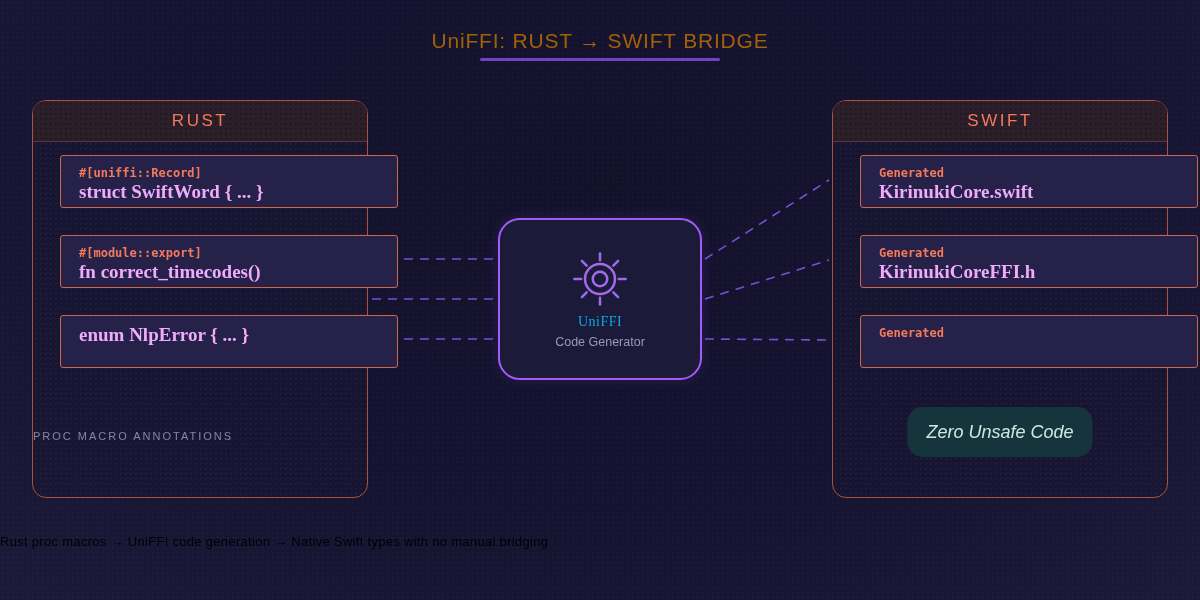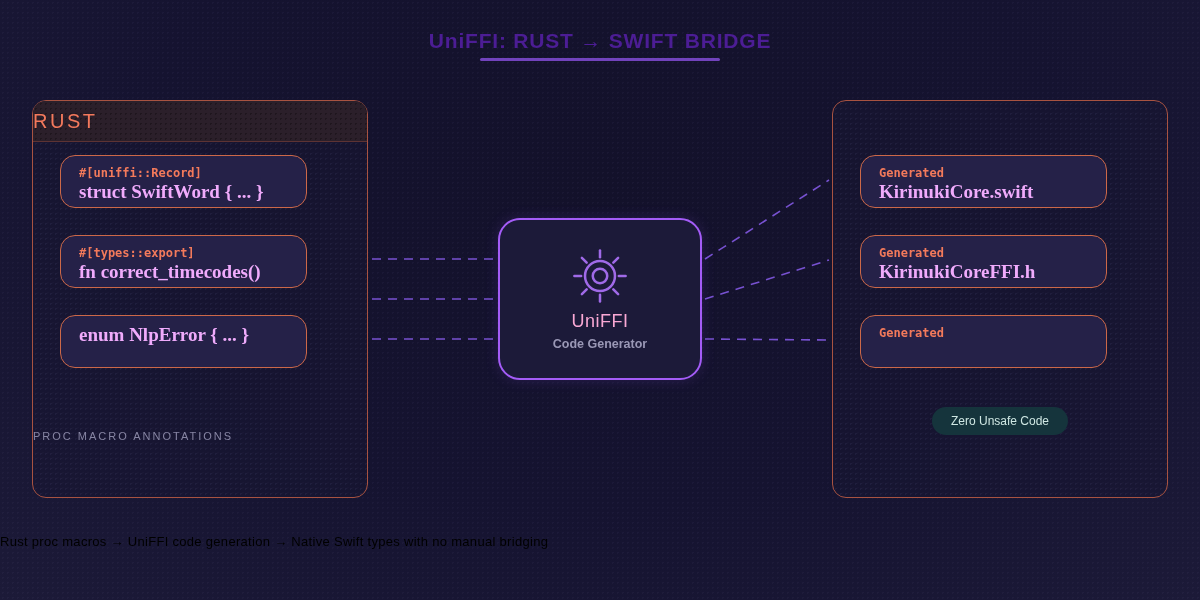--- a/index.html
+++ b/index.html
@@ -9,21 +9,21 @@
       radial-gradient(rgba(150,140,210,0.05) 1px, transparent 1px),
       radial-gradient(ellipse at 50% 30%, #13112a 0%, #151330 55%, #1c1a38 100%);
     background-size:5px 5px, 100% 100%;
     font-family:"Liberation Sans","DejaVu Sans",sans-serif;
   }
   .abs{position:absolute;}
 
   
   .title{
     top:29px;left:0;width:100%;text-align:center;
-    font-size:21px;font-weight:700;letter-spacing:0.8px;color:#4c1d95;
+    font-size:21px;font-weight:400;letter-spacing:0.8px;color:#a16207;
   }
   .title-underline{
     top:58px;left:480px;width:240px;height:3px;border-radius:2px;
     background:#7243bd;
   }
 
   
   .connectors{top:0;left:0;z-index:0;}
   .connectors line{stroke:#7d55da;stroke-width:1.6;stroke-dasharray:9 7;opacity:0.95;}
 
@@ -33,63 +33,63 @@
     border:1.5px solid #a85341;border-radius:14px;
     background:
       radial-gradient(rgba(160,150,220,0.07) 1px, transparent 1px),
       rgba(23,21,49,0.55);
     background-size:5px 5px,100% 100%;
     box-sizing:border-box;
   }
   .panel-left{left:32px;}
   .panel-right{left:832px;}
   .panel-header{
-    height:40px;line-height:40px;text-align:left;
+    height:40px;line-height:40px;text-align:center;
     border-radius:12px 12px 0 0;
     border-bottom:1px solid rgba(170,83,65,0.4);
     background:
       radial-gradient(rgba(0,0,0,0.28) 1px, transparent 1px),
       #2b1f2a;
     background-size:5px 5px,100% 100%;
-    color:#f3795c;font-size:20px;letter-spacing:2.5px;font-weight:500;
+    color:#f3795c;font-size:17px;letter-spacing:2.5px;font-weight:500;
   }
   .code-box{
-    left:27px;width:247px;height:53px;box-sizing:border-box;
-    border:1px solid #cc6848;border-radius:15px;background:#252148;
+    left:27px;width:338px;height:53px;box-sizing:border-box;
+    border:1px solid #cc6848;border-radius:3px;background:#252148;
     padding:9px 0 8px 18px;
   }
   .code-annotation{
     font-family:"DejaVu Sans Mono","Liberation Mono",monospace;
     font-size:12px;font-weight:bold;color:#f37a5b;line-height:17px;
   }
   .code-line{
     font-family:Liberation Serif, serif;
     font-size:19px;font-weight:bold;color:#f0abfc;line-height:19px;
   }
   .panel-footnote{
     left:0;width:100%;top:329px;text-align:left;
     font-size:11px;letter-spacing:2px;color:#8785a3;
   }
   .badge{
     top:306px;left:50%;transform:translateX(-50%);
-    height:28px;line-height:28px;padding:0 19px;border-radius:15px;
-    background:#15343c;color:#cfe7e3;font-size:12px;white-space:nowrap;
+    height:28px;line-height:28px;padding:11px 19px;border-radius:15px;
+    background:#15343c;color:#cfe7e3;font-size:18px;white-space:nowrap;font-style:italic;
   }
 
   
   .center-box{
     left:498px;top:218px;width:204px;height:162px;z-index:1;box-sizing:border-box;
     border:2px solid #a45cf7;border-radius:22px;background:#1c1a39;
     display:flex;flex-direction:column;align-items:center;justify-content:center;
     box-shadow:0 0 14px rgba(140,80,240,0.18);
   }
   .gear{margin-bottom:6px;}
   .gear circle,.gear line{stroke:#a06ae8;stroke-width:2.6;fill:none;stroke-linecap:round;}
-  .gen-name{font-size:18px;color:#f9a8d4;font-weight:500;letter-spacing:0.5px;}
-  .gen-subtitle{font-size:12.5px;color:#9a98b6;margin-top:5px;font-weight:bold;}
+  .gen-name{font-size:14px;color:#0ea5e9;font-weight:500;letter-spacing:0.5px;font-family:Liberation Serif, serif;}
+  .gen-subtitle{font-size:12.5px;color:#9a98b6;margin-top:5px;}
 
   
   .caption{
     top:534px;left:0;width:100%;text-align:left;
     font-size:13px;color:#000000;letter-spacing:0.3px;
   }
 </style>
 </head>
 <body>
 
@@ -107,21 +107,21 @@
 
 <div class="abs panel panel-left">
   <div class="panel-header">RUST</div>
 
   <div class="abs code-box" style="top:54px;">
     <div class="code-annotation">#[uniffi::Record]</div>
     <div class="code-line">struct SwiftWord { ... }</div>
   </div>
 
   <div class="abs code-box" style="top:134px;">
-    <div class="code-annotation">#[types::export]</div>
+    <div class="code-annotation">#[module::export]</div>
     <div class="code-line">fn correct_timecodes()</div>
   </div>
 
   <div class="abs code-box" style="top:214px;">
     <div class="code-line">enum NlpError { ... }</div>
   </div>
 
   <div class="abs panel-footnote">PROC MACRO ANNOTATIONS</div>
 </div>
 
@@ -136,20 +136,21 @@
     <line x1="43.79" y1="16.21" x2="48.74" y2="11.26"></line>
     <line x1="43.79" y1="43.79" x2="48.74" y2="48.74"></line>
     <line x1="16.21" y1="43.79" x2="11.26" y2="48.74"></line>
     <line x1="16.21" y1="16.21" x2="11.26" y2="11.26"></line>
   </svg>
   <div class="gen-name">UniFFI</div>
   <div class="gen-subtitle">Code Generator</div>
 </div>
 
 <div class="abs panel panel-right">
+  <div class="panel-header">SWIFT</div>
 
   <div class="abs code-box" style="top:54px;">
     <div class="code-annotation">Generated</div>
     <div class="code-line">KirinukiCore.swift</div>
   </div>
 
   <div class="abs code-box" style="top:134px;">
     <div class="code-annotation">Generated</div>
     <div class="code-line">KirinukiCoreFFI.h</div>
   </div>

